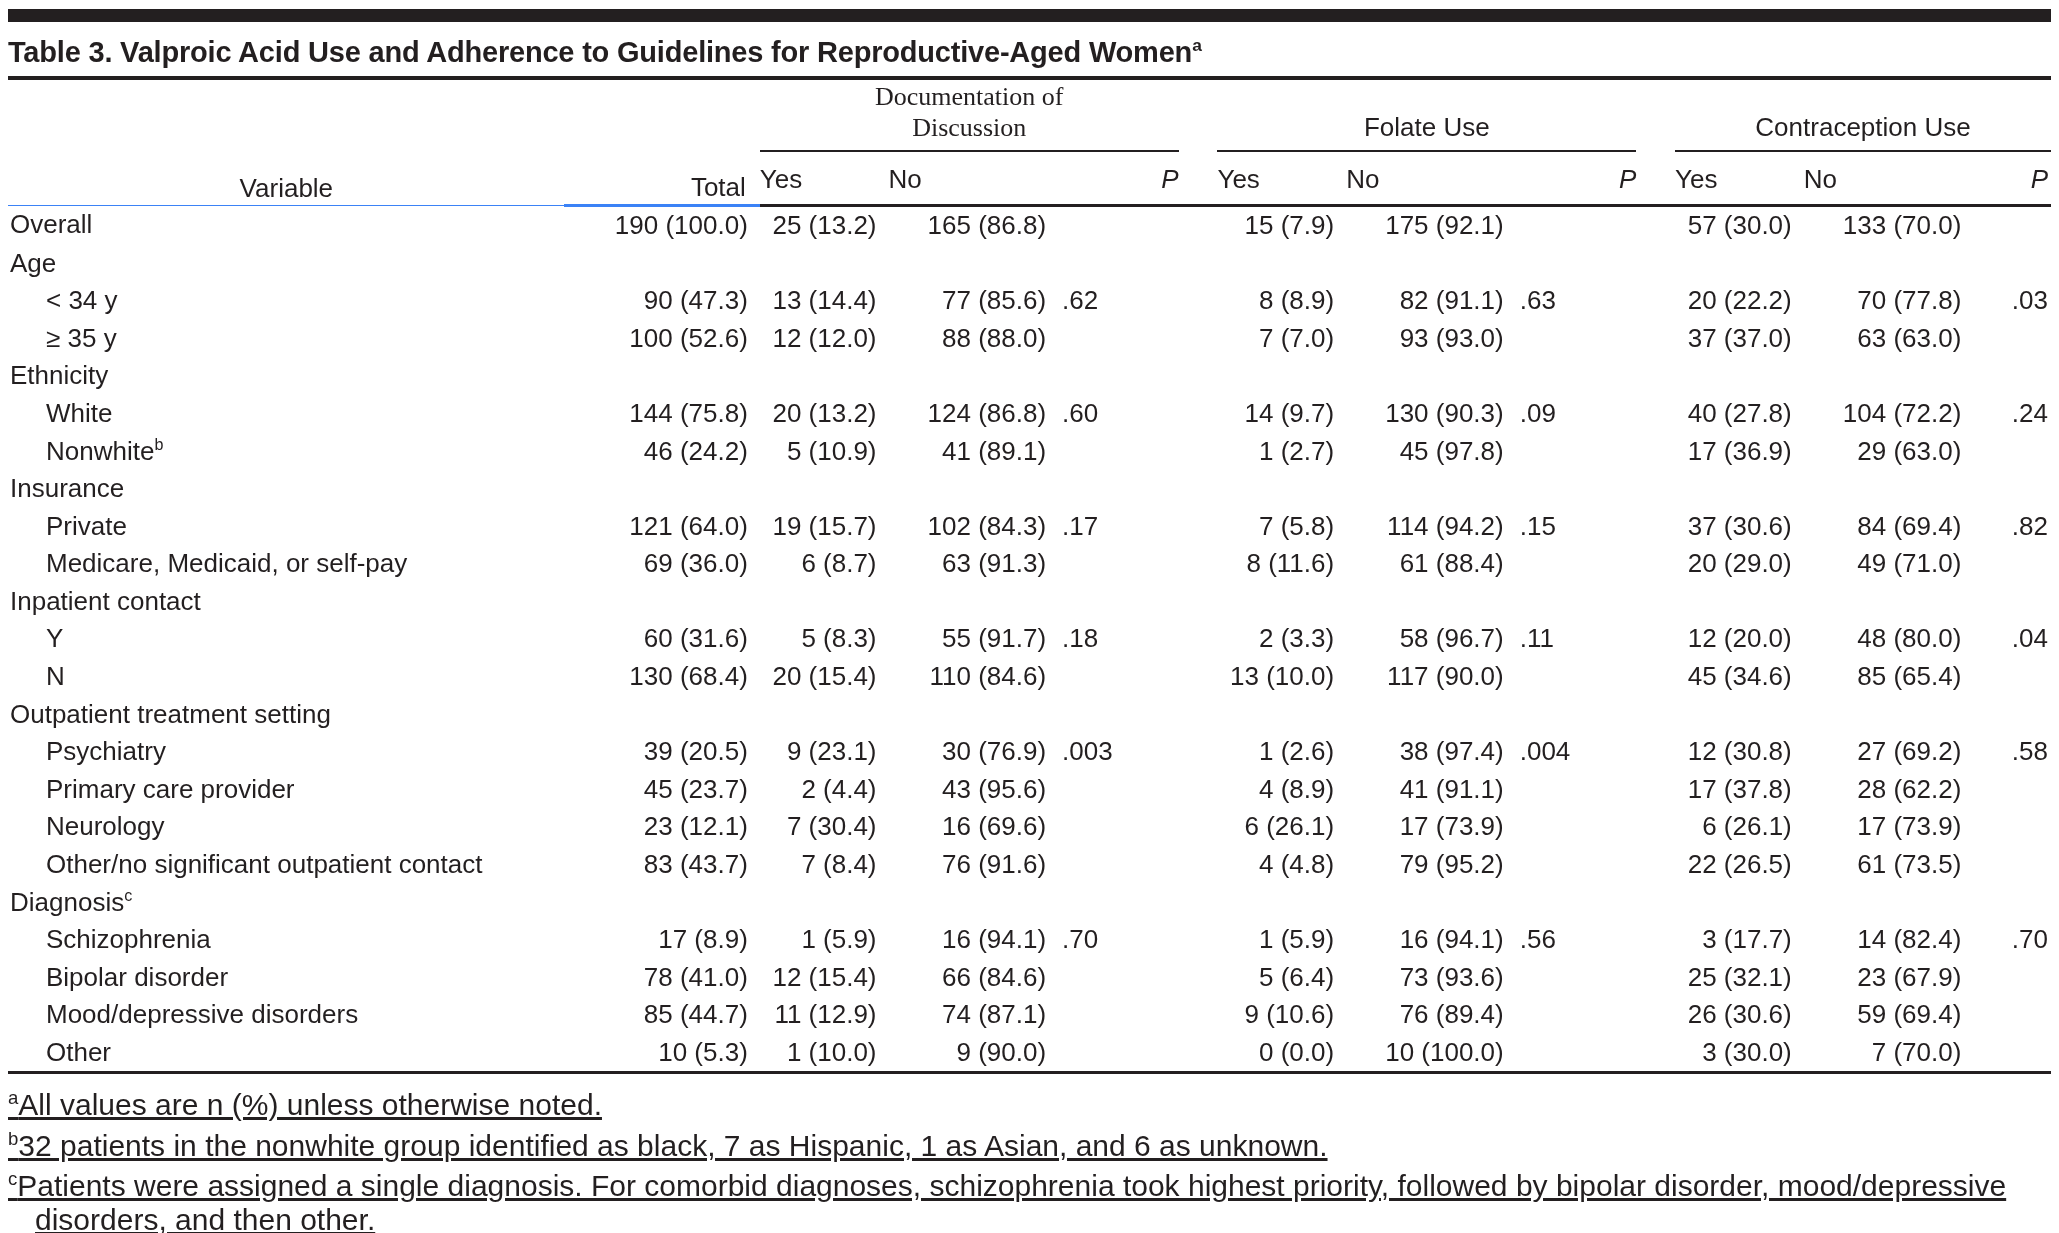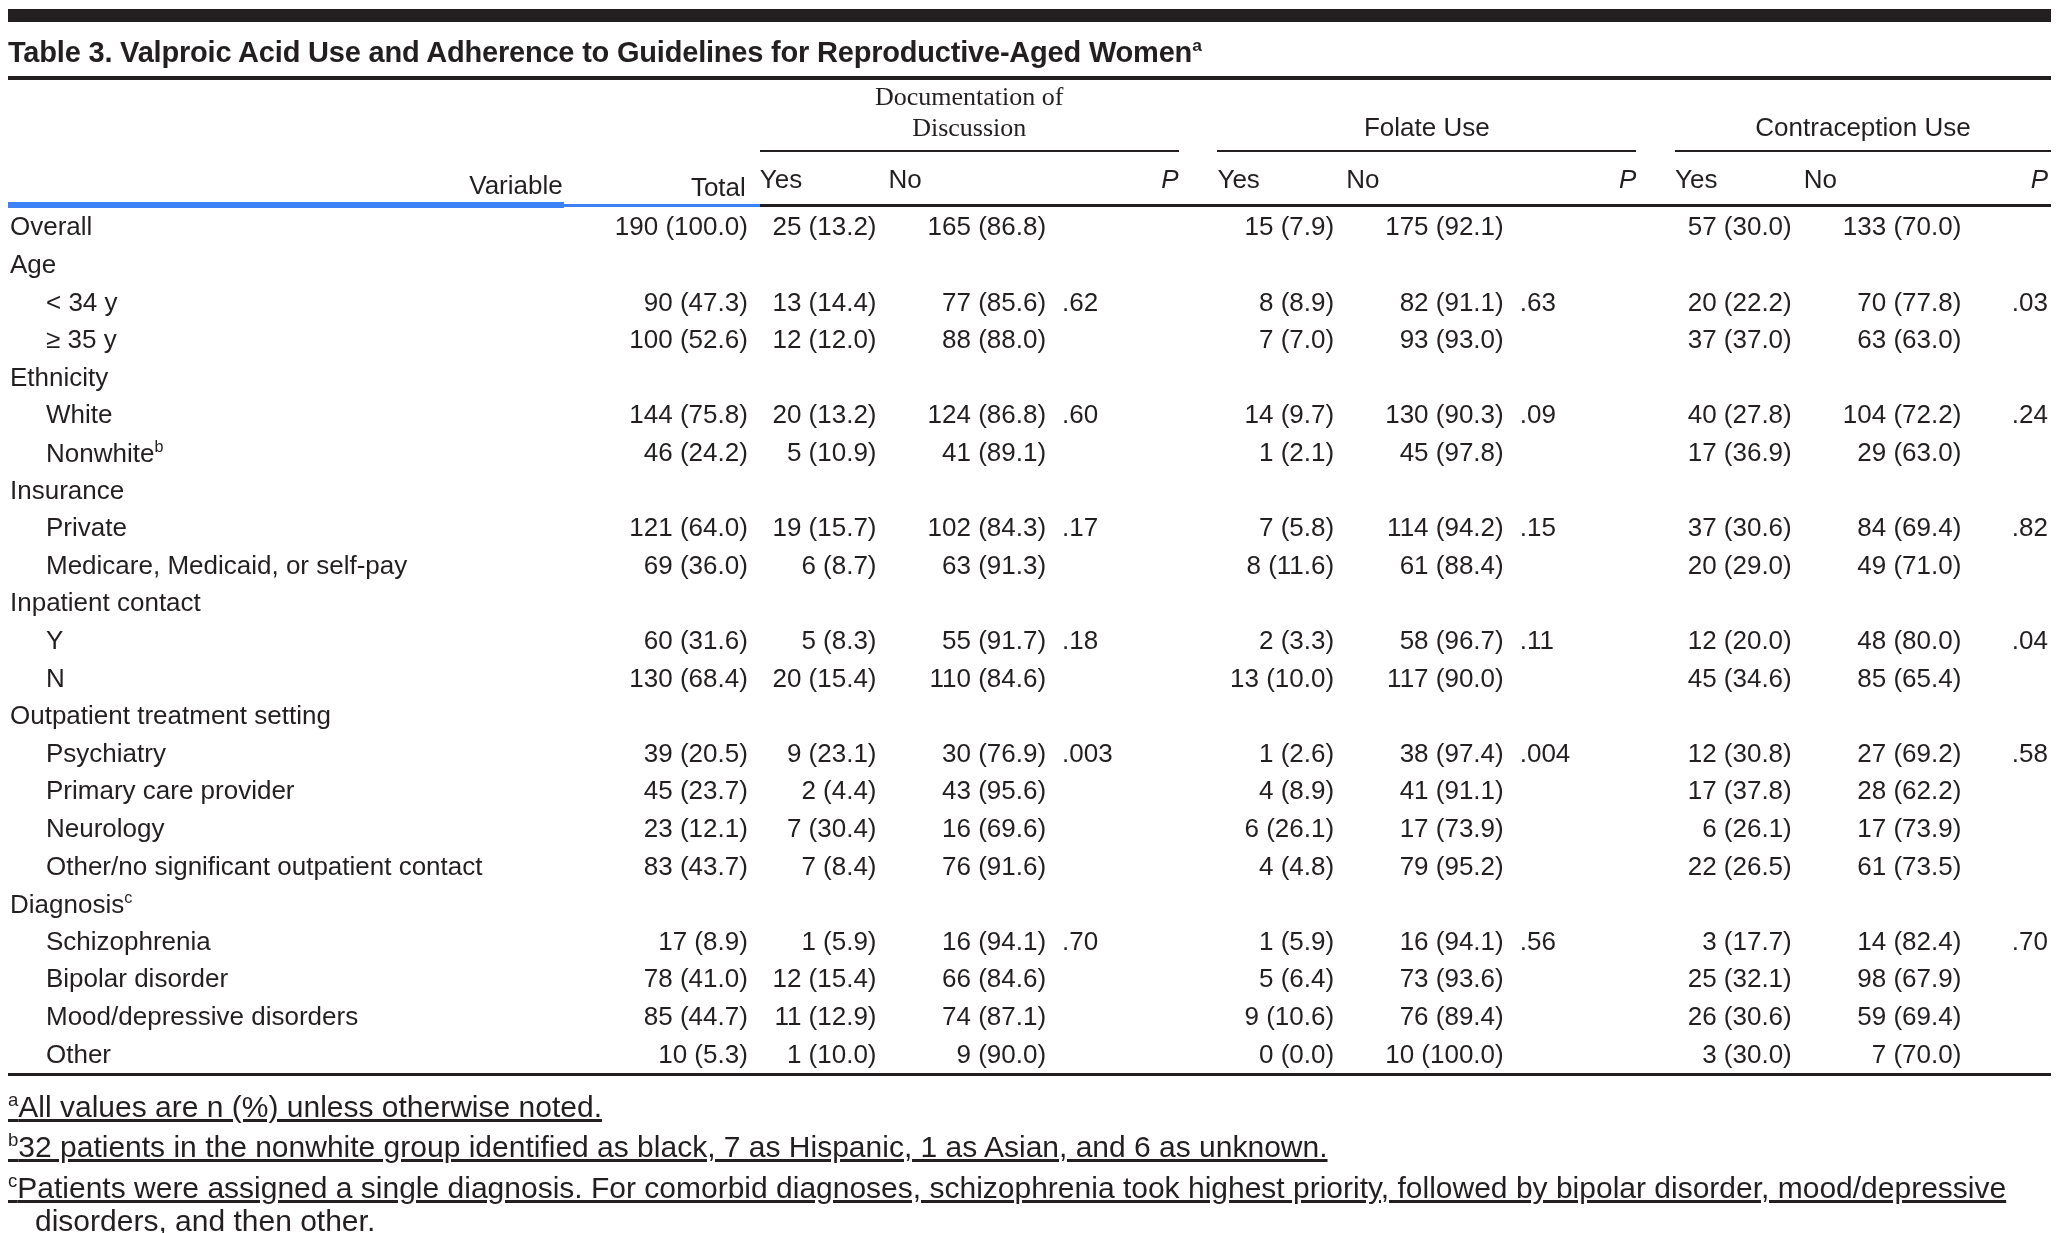--- a/index.html
+++ b/index.html
@@ -23,22 +23,22 @@
   th.group-label{
     text-align:center;vertical-align:bottom;
     border-bottom:2.5px solid #231f20;padding-bottom:7px;line-height:31px;
   }
   th.group-label .wrap-narrow{display:inline-block;max-width:255px;font-family:Liberation Serif, serif;}
   tr.colhead th{
     vertical-align:bottom;padding:12px 0 9px 0;
     border-bottom:3px solid #231f20;
   }
   th.variable{
-    text-align:right;vertical-align:bottom;padding-left:2px;
-    border-bottom:6px solid #3b82f6;
+    text-align:center;vertical-align:bottom;padding-left:2px;
+    border-bottom:1px solid #3b82f6;
   }
   th.total-h{
     text-align:right;vertical-align:bottom;padding-right:14px;
     border-bottom:3px solid #3b82f6;
   }
   th.gap-h{border-bottom:3px solid #231f20;}
   th.yes-h,th.no-h{text-align:left;}
   th.p-h{font-style:italic;text-align:right;padding-right:12px;}
   th.p-h.p-last{padding-right:3px;}
   tbody td{
@@ -199,21 +199,21 @@
           <td class="num">104 (72.2)</td>
           <td class="pval p-last">.24</td>
         </tr>
         <tr>
           <td class="var indent">Nonwhite<sup>b</sup></td>
           <td class="num">46 (24.2)</td>
           <td class="num">5 (10.9)</td>
           <td class="num">41 (89.1)</td>
           <td class="pval"></td>
           <td class="gap"></td>
-          <td class="num">1 (2.1)</td>
+          <td class="num">1 (2.7)</td>
           <td class="num">45 (97.8)</td>
           <td class="pval"></td>
           <td class="gap"></td>
           <td class="num">17 (36.9)</td>
           <td class="num">29 (63.0)</td>
           <td class="pval p-last"></td>
         </tr>
         <tr>
           <td class="var">Insurance</td>
           <td class="num"></td>
@@ -414,21 +414,21 @@
           <td class="num">78 (41.0)</td>
           <td class="num">12 (15.4)</td>
           <td class="num">66 (84.6)</td>
           <td class="pval"></td>
           <td class="gap"></td>
           <td class="num">5 (6.4)</td>
           <td class="num">73 (93.6)</td>
           <td class="pval"></td>
           <td class="gap"></td>
           <td class="num">25 (32.1)</td>
-          <td class="num">98 (67.9)</td>
+          <td class="num">23 (67.9)</td>
           <td class="pval p-last"></td>
         </tr>
         <tr>
           <td class="var indent">Mood/depressive disorders</td>
           <td class="num">85 (44.7)</td>
           <td class="num">11 (12.9)</td>
           <td class="num">74 (87.1)</td>
           <td class="pval"></td>
           <td class="gap"></td>
           <td class="num">9 (10.6)</td>

